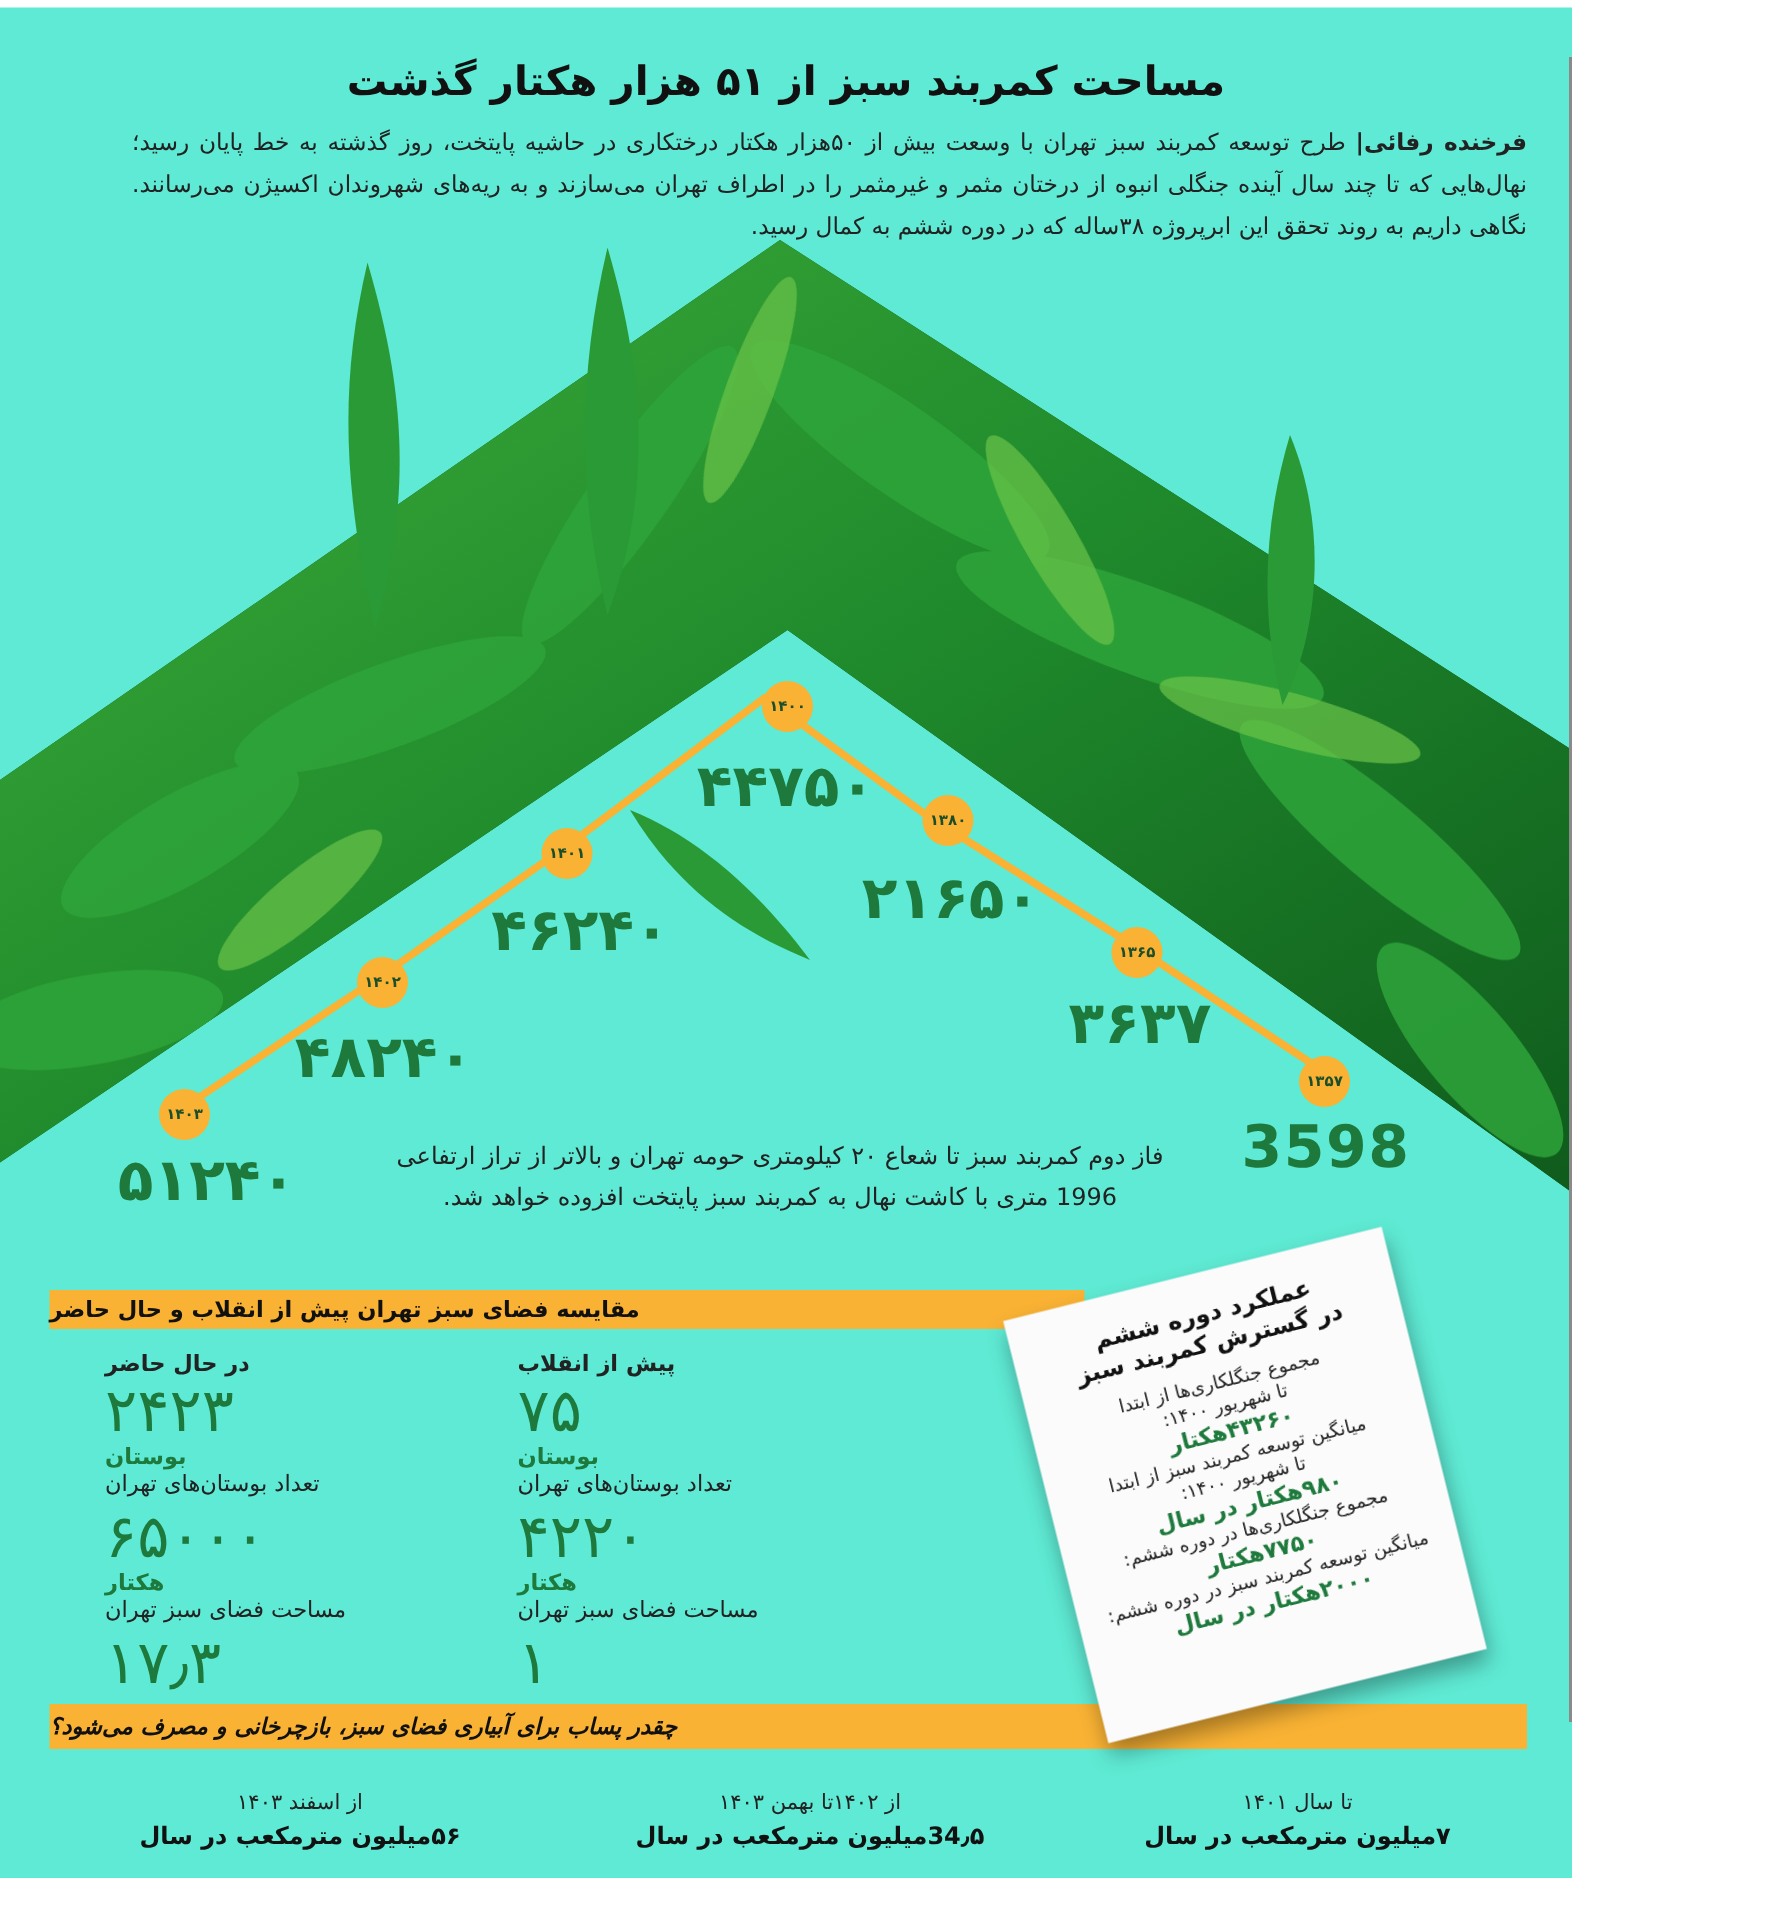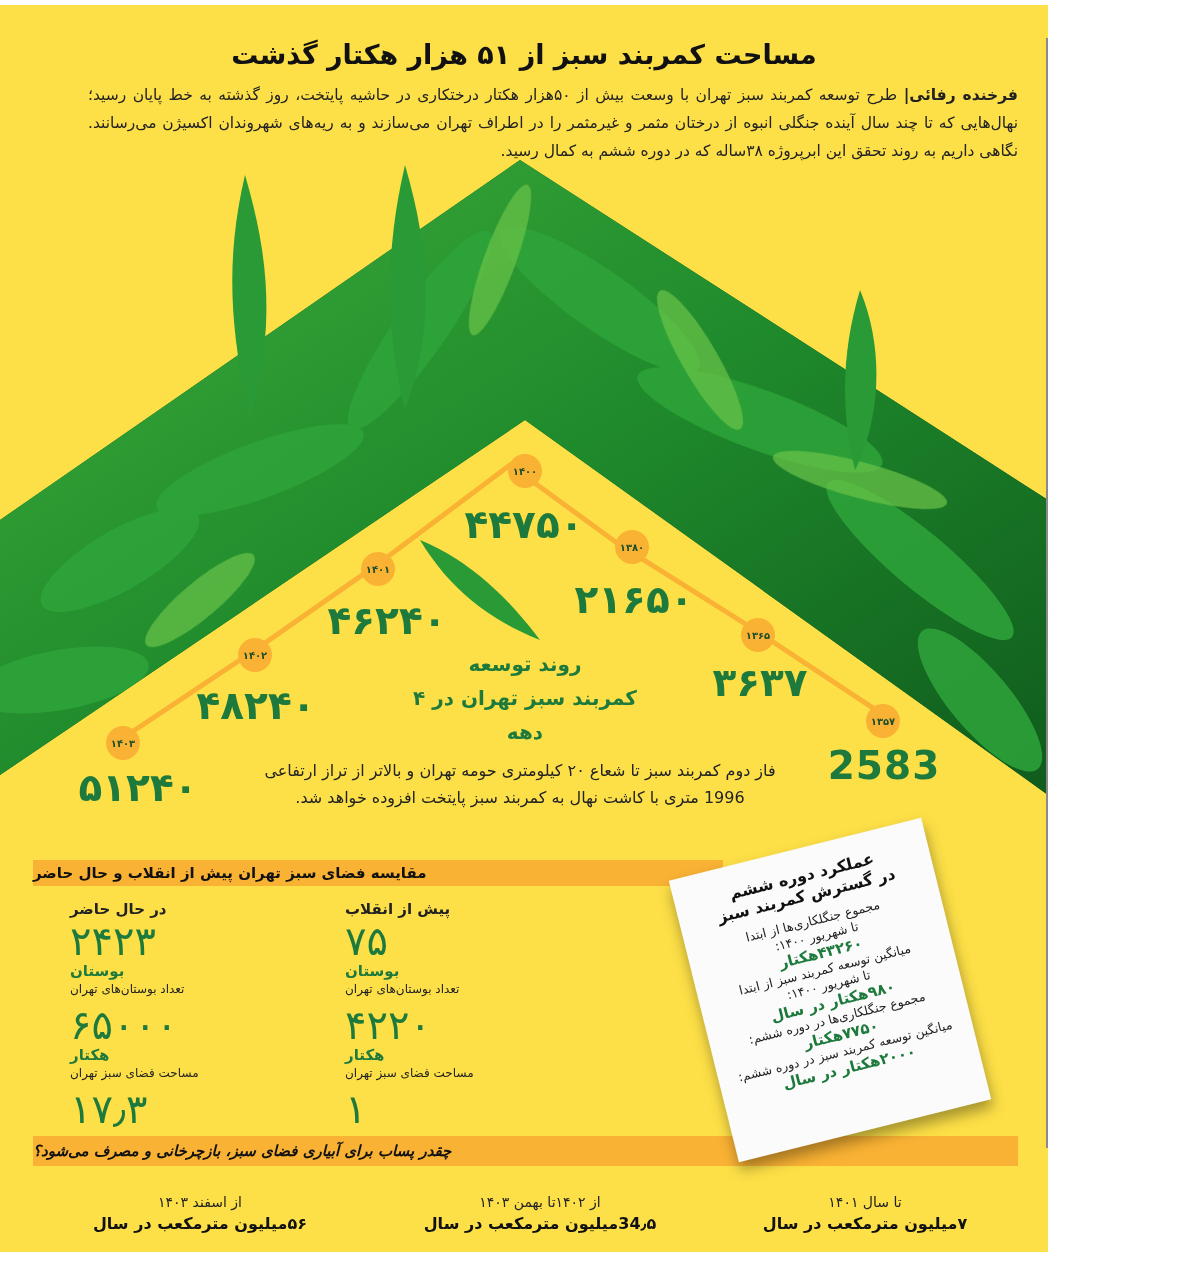--- a/index.html
+++ b/index.html
@@ -1,19 +1,19 @@
 <!DOCTYPE html>
 <html lang="fa" dir="rtl"><head>
 <meta charset="utf-8">
 <style>
   html, body { margin:0; padding:0; background:#ffffff; }
   body { width:1187px; height:1280px; position:relative; overflow:hidden;
          font-family:"DejaVu Sans", sans-serif; color:#1a1a1a; }
   .panel { position:absolute; left:0; top:5px; width:1048px; height:1247px;
-           background:#fde047; overflow:hidden; }
+           background:#5eead4; overflow:hidden; }
   .panel-edge { position:absolute; left:1046px; top:38px; width:2px; height:1110px; background:#8a8a8a; }
 
   .title { position:absolute; top:34px; left:0; width:1048px; text-align:center;
            font-size:27px; font-weight:bold; color:#111; letter-spacing:-0.5px; }
   .lead { position:absolute; top:76px; left:88px; width:930px; text-align:justify;
           font-size:15.5px; line-height:28px; color:#222; direction:rtl; }
   .lead .author { font-weight:bold; }
 
   svg.art { position:absolute; left:0; top:0; }
 
@@ -30,21 +30,21 @@
   .bar { position:absolute; background:#f9b233; color:#111; font-weight:bold;
          text-align:left; font-size:15px; }
   .bar1 { top:855px; left:33px; width:690px; height:26px; line-height:26px; }
   .bar2 { top:1131px; left:33px; width:985px; height:30px; line-height:30px;font-style:italic; }
 
   .col { position:absolute; top:895px; width:260px; text-align:left; }
   .col-head { font-size:15px; font-weight:bold; color:#222; margin-bottom:2px; }
   .stat { margin-bottom:6px; }
   .stat .num { font-size:40px; font-weight:normal; color:#1e7a3c; line-height:42px; }
   .stat .unit { font-size:15px; font-weight:bold; color:#1e7a3c; }
-  .stat .lbl { font-size:12px; color:#222; line-height:18px; }
+  .stat .lbl { font-size:15px; color:#222; line-height:18px; }
 
   .note-wrap { position:absolute; left:700px; top:830px; width:290px; height:320px; }
   .note { position:absolute; left:0; top:0; width:260px; height:290px; background:#fbfbfb;
           transform:rotate(-14deg); transform-origin:center;
           box-shadow:0 8px 14px rgba(0,0,0,0.35); padding:18px 14px; box-sizing:border-box;
           text-align:center; }
   .note-title { font-size:16px; font-weight:bold; color:#111; line-height:20px; margin-bottom:8px; }
   .note-line { font-size:12.5px; color:#222; line-height:16px; }
   .note-val { font-size:15px; font-weight:bold; color:#1e7a3c; line-height:18px; }
 
@@ -119,26 +119,22 @@
   <div class="yr" style="left:525px;top:466px;">۱۴۰۰</div>
   <div class="val" style="left:524px;top:497px;">۴۴۷۵۰</div>
 
   <div class="yr" style="left:632px;top:542px;">۱۳۸۰</div>
   <div class="val" style="left:634px;top:572px;">۲۱۶۵۰</div>
 
   <div class="yr" style="left:758px;top:630px;">۱۳۶۵</div>
   <div class="val" style="left:760px;top:655px;">۳۶۳۷</div>
 
   <div class="yr" style="left:883px;top:716px;">۱۳۵۷</div>
-  <div class="val" style="left:884px;top:738px;">2583</div>
-
-  <div class="chart-caption">
-    <div>روند توسعه</div>
-    <div>کمربند سبز تهران در ۴ دهه</div>
-  </div>
+  <div class="val" style="left:884px;top:738px;">3598</div>
+
 
   <div class="phase">
     <div>فاز دوم کمربند سبز تا شعاع ۲۰ کیلومتری حومه تهران و بالاتر از تراز ارتفاعی</div>
     <div>1996 متری با کاشت نهال به کمربند سبز پایتخت افزوده خواهد شد.</div>
   </div>
 
   <div class="bar bar1">مقایسه فضای سبز تهران پیش از انقلاب و حال حاضر</div>
 
   <div class="col" style="left:345px;">
     <div class="col-head">پیش از انقلاب</div>

